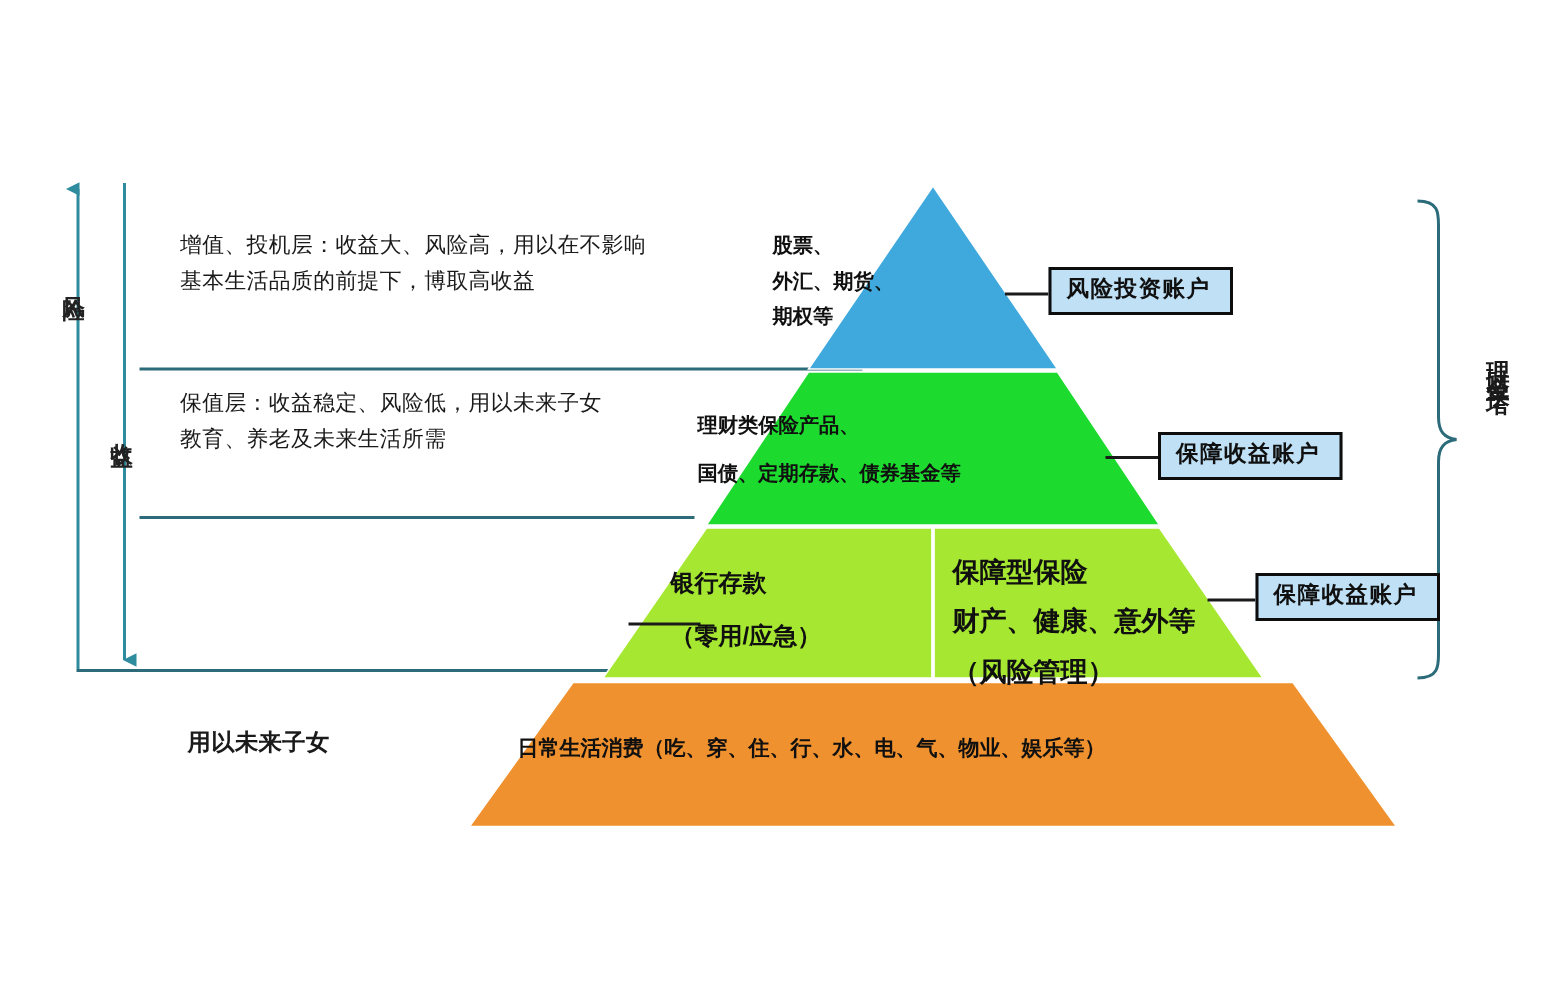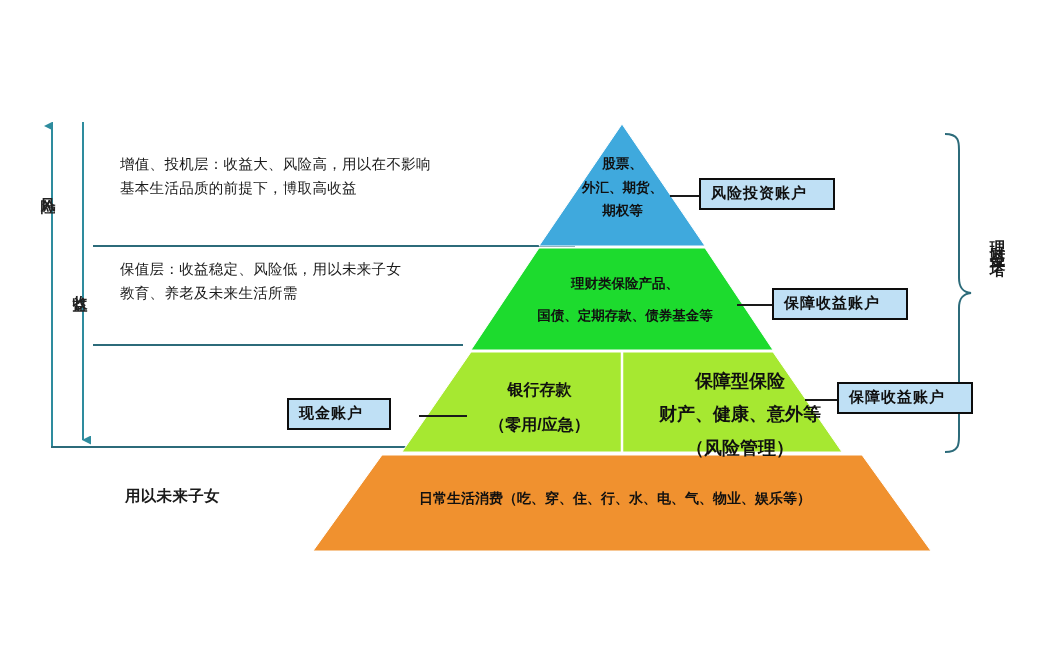--- a/index.html
+++ b/index.html
@@ -68,21 +68,20 @@
     writing-mode: vertical-rl;
     text-orientation: upright;
     letter-spacing: 5px;
     line-height: 1;
     white-space: nowrap;
   }
 
   
   .tier-text {
     position: absolute;
-    text-align: center;
     font-weight: bold;
     color: #101010;
     line-height: 1.75;
     white-space: nowrap;
     pointer-events: none;
   }
   #tier-top-text {
     left: 500px; top: 152px; width: 215px;
     font-size: 13.5px;
   }
@@ -108,21 +107,21 @@
 
   
   .callout {
     position: absolute;
     background: #bfe0f5;
     border: 2.5px solid #0d0d0d;
     color: #101010;
     font-size: 15px;
     font-weight: bold;
     letter-spacing: 1px;
-    padding: 5px 26px 6px 10px;
+    padding: 5px 13px 6px 10px;
     white-space: nowrap;
     line-height: 1.1;
     box-sizing: border-box;
   }
   #callout-risk      { left: 684px; top: 178px; }
   #callout-guarantee { left: 757px; top: 288px; }
   #callout-cash      { left: 272px; top: 398px; }
   #callout-protect   { left: 822px; top: 382px; }
 </style>
 </head>
@@ -223,17 +222,16 @@
   </div>
 
   <div class="tier-text" id="tier-bottom-text">
     <div>日常生活消费（吃、穿、住、行、水、电、气、物业、娱乐等）</div>
   </div>
 
   <div class="callout" id="callout-risk">风险投资账户</div>
 
   <div class="callout" id="callout-guarantee">保障收益账户</div>
 
-  <div class="callout" id="callout-cash">现金账户</div>
 
   <div class="callout" id="callout-protect">保障收益账户</div>
 
 </div>
 
 </body></html>

